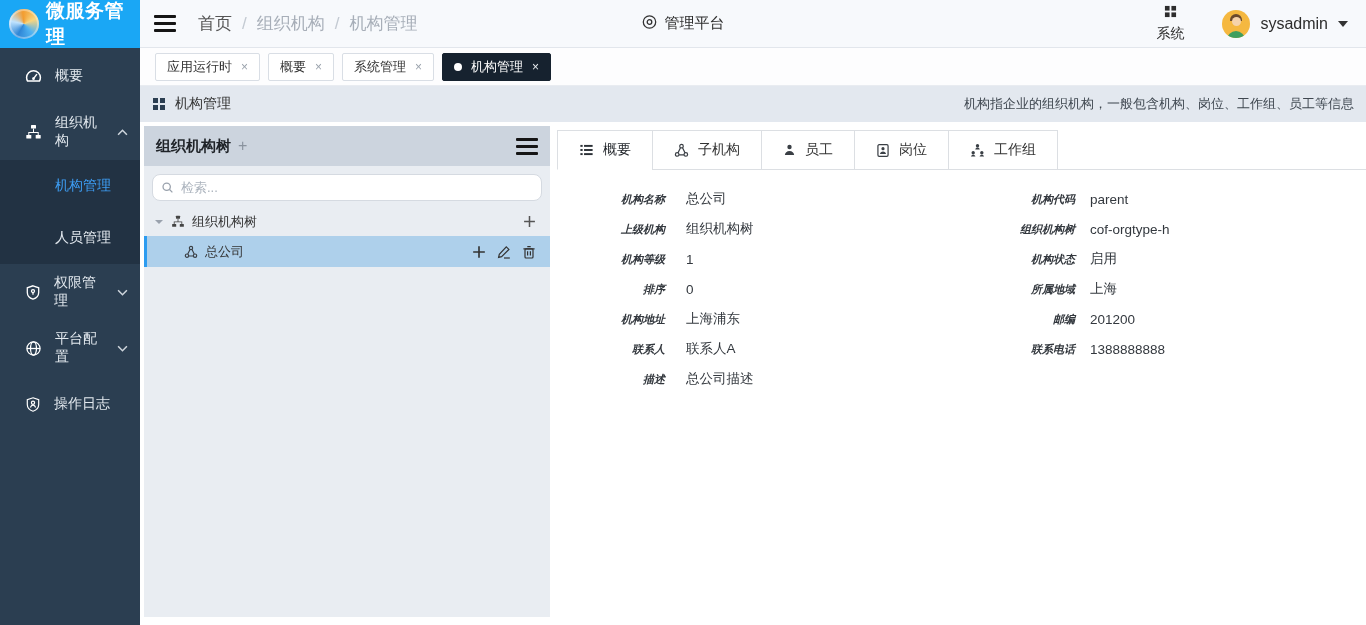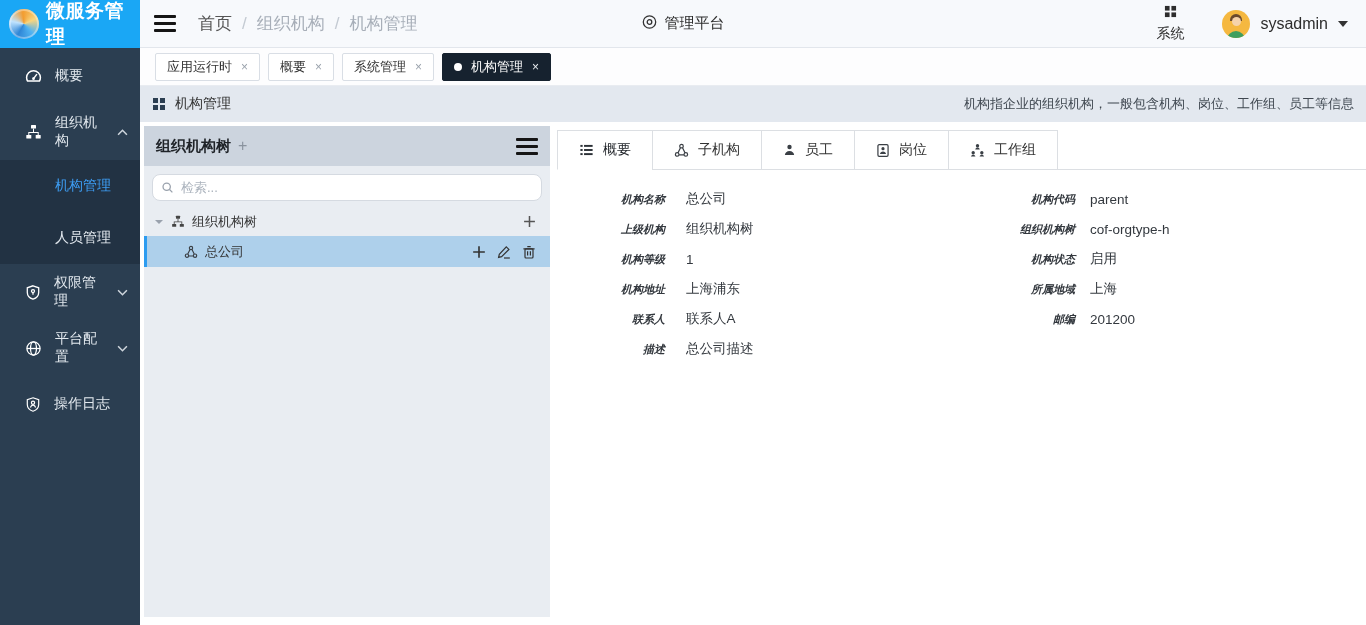--- a/index.html
+++ b/index.html
@@ -350,20 +350,24 @@
         </div>
       <div class="frow">
           <span class="flabel">上级机构</span>
           <span class="fvalue">组织机构树</span>
         </div>
       <div class="frow">
           <span class="flabel">机构等级</span>
           <span class="fvalue">1</span>
         </div>
       <div class="frow">
+          <span class="flabel">排序</span>
+          <span class="fvalue">0</span>
+        </div>
+      <div class="frow">
           <span class="flabel">机构地址</span>
           <span class="fvalue">上海浦东</span>
         </div>
       <div class="frow">
           <span class="flabel">联系人</span>
           <span class="fvalue">联系人A</span>
         </div>
       <div class="frow">
           <span class="flabel">描述</span>
           <span class="fvalue">总公司描述</span>
@@ -383,15 +387,19 @@
           <span class="fvalue fvalue2">启用</span>
         </div>
       <div class="frow">
           <span class="flabel flabel2">所属地域</span>
           <span class="fvalue fvalue2">上海</span>
         </div>
       <div class="frow">
           <span class="flabel flabel2">邮编</span>
           <span class="fvalue fvalue2">201200</span>
         </div>
+      <div class="frow">
+          <span class="flabel flabel2">联系电话</span>
+          <span class="fvalue fvalue2">1388888888</span>
+        </div>
     </div>
   </div>
 </div>
 
 </body></html>

